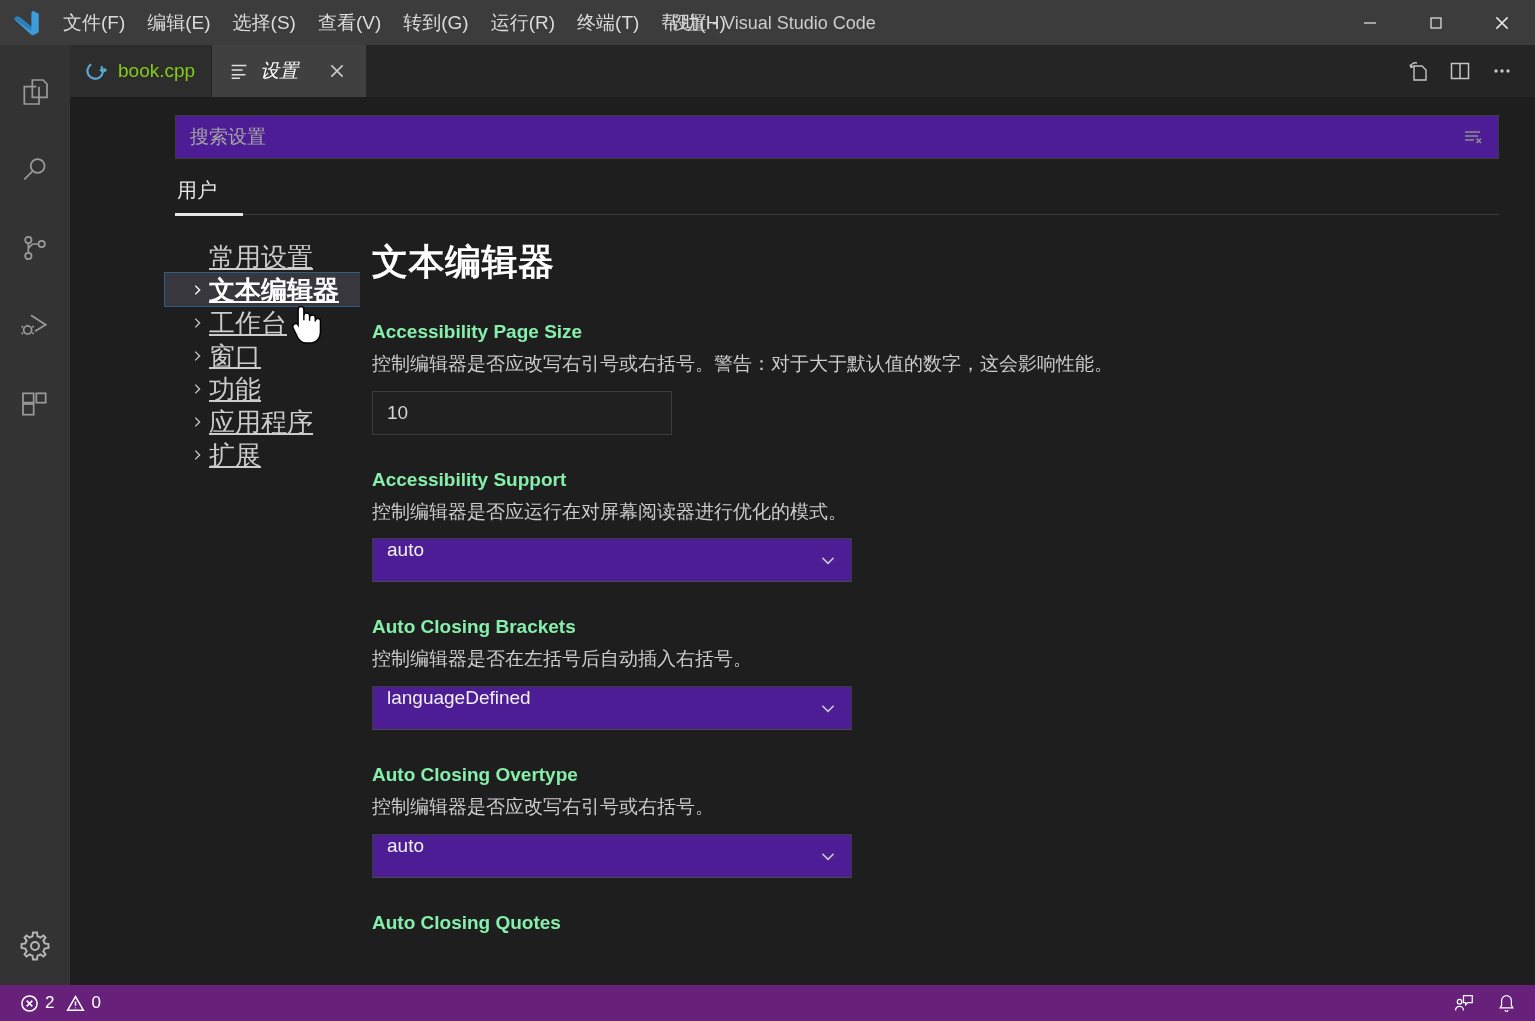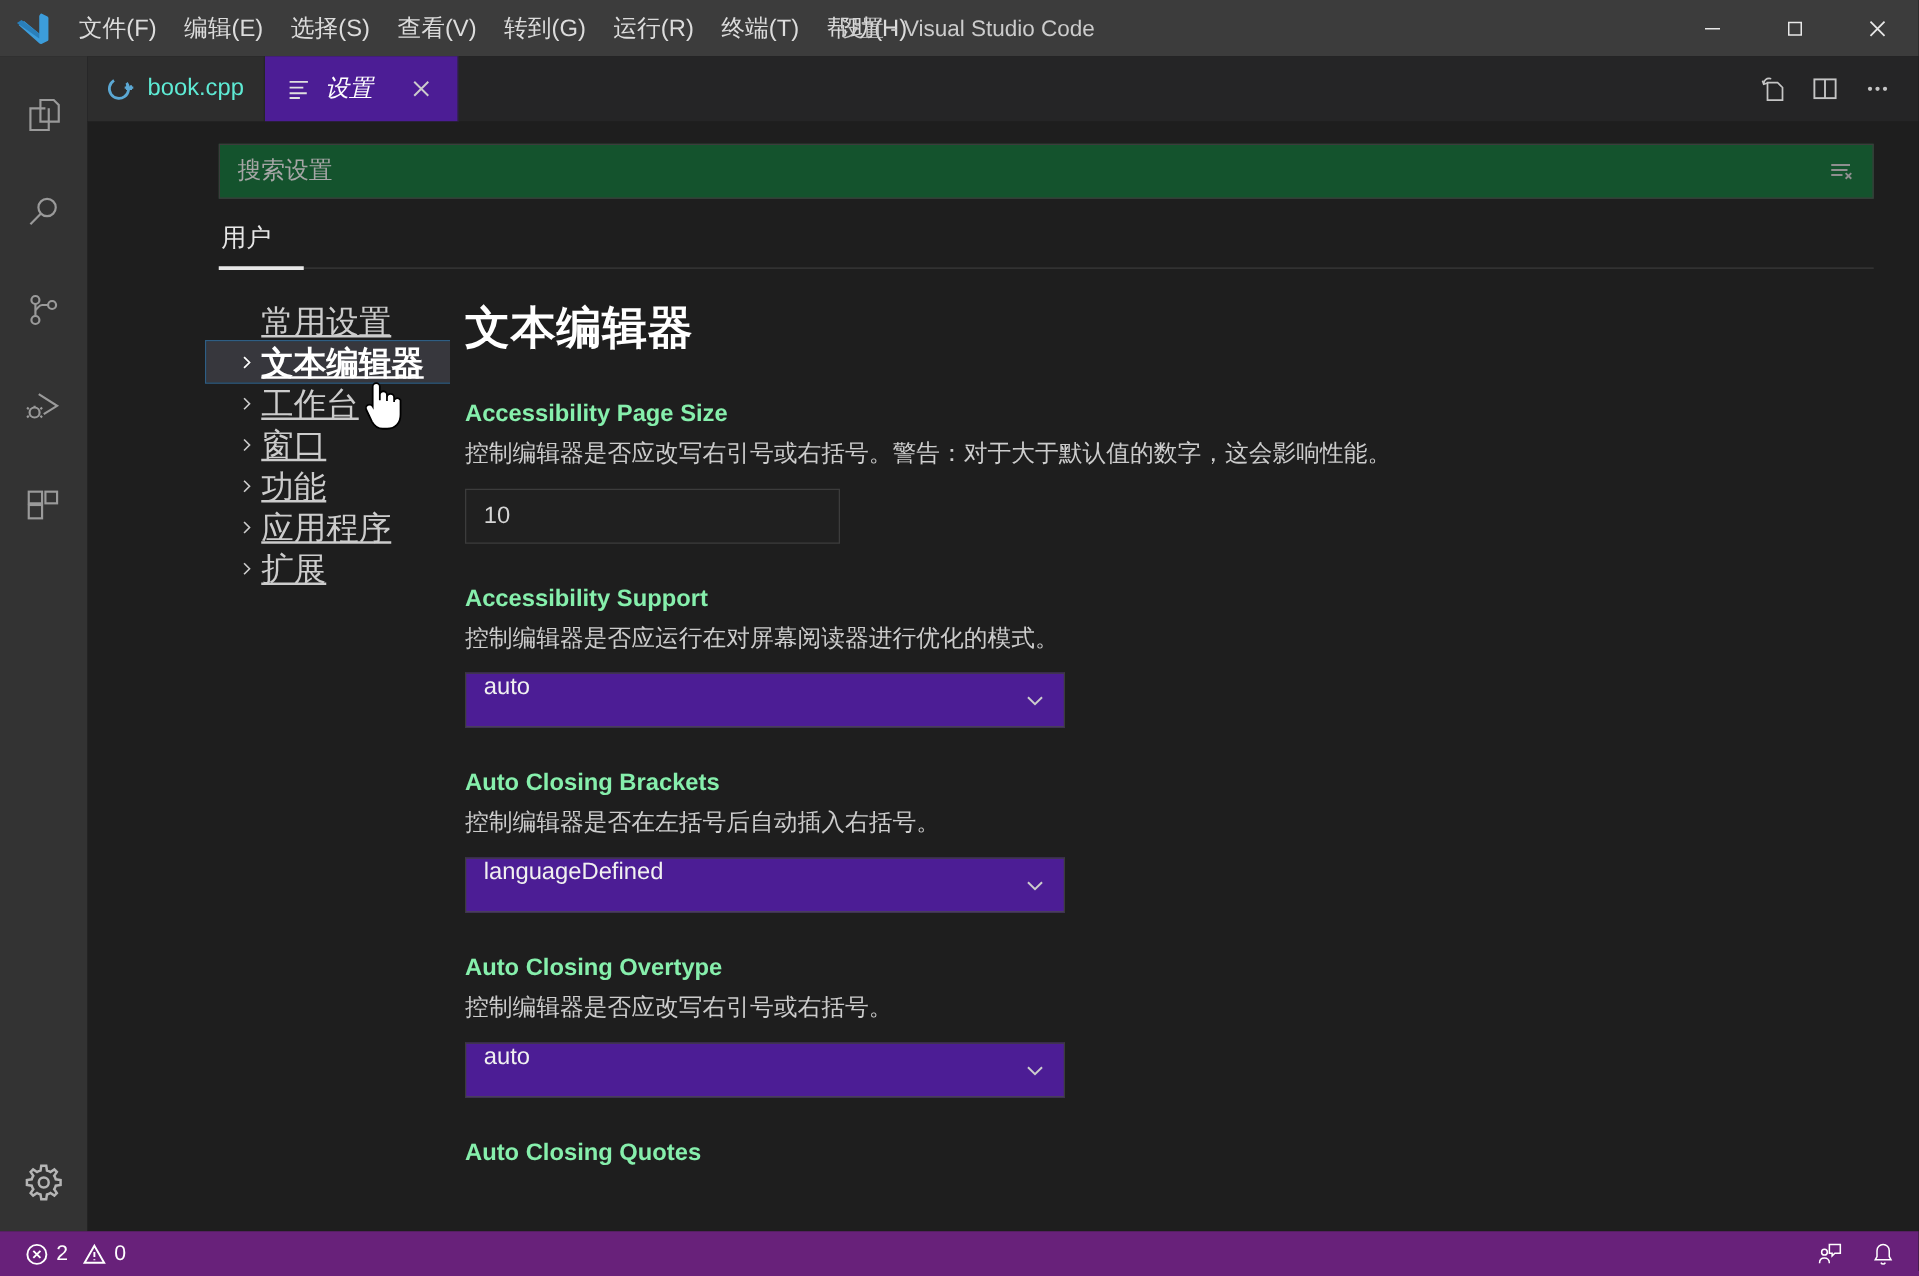--- a/index.html
+++ b/index.html
@@ -71,26 +71,26 @@
   }
   .tabbar {
     height: 52px; flex: 0 0 52px;
     background: #252526;
     display: flex; align-items: stretch;
     position: relative;
   }
   .tab {
     display: flex; align-items: center; gap: 10px;
     padding: 0 16px; min-width: 100px;
-    background: #2d2d2d; color: #5eead4;
+    background: #2d2d2d; color: #84cc16;
     font-size: 19px; border-right: 1px solid #252526;
     position: relative;
   }
   .tab.active {
-    background: #4c1d95; color: #ffffff;
+    background: #404040; color: #ffffff;
   }
   .tab.active .tab-label { font-style: italic; }
   .tab-label { white-space: nowrap; }
   .tab-close {
     margin-left: 16px; width: 26px; height: 26px;
     display: flex; align-items: center; justify-content: center;
     color: #cccccc; font-size: 22px; line-height: 1;
   }
   .tab-actions {
     margin-left: auto; display: flex; align-items: center;
@@ -103,21 +103,21 @@
   }
 
   
   .settings-editor {
     flex: 1 1 auto; display: flex; flex-direction: column;
     min-height: 0; padding-top: 0;
   }
   .search-row { padding: 18px 36px 0 105px; }
   .search-box {
     position: relative; height: 44px;
-    background: #14532d; border: 1px solid #3c3c3c;
+    background: #4c1d95; border: 1px solid #3c3c3c;
     display: flex; align-items: center;
   }
   .search-input {
     flex: 1 1 auto; background: transparent; border: none; outline: none;
     color: #cccccc; font-size: 19px; padding: 0 14px;
     font-family: "Liberation Sans", sans-serif;
   }
   .search-input::placeholder { color: #a6a6a6; }
   .search-actions {
     display: flex; align-items: center; padding-right: 8px;

